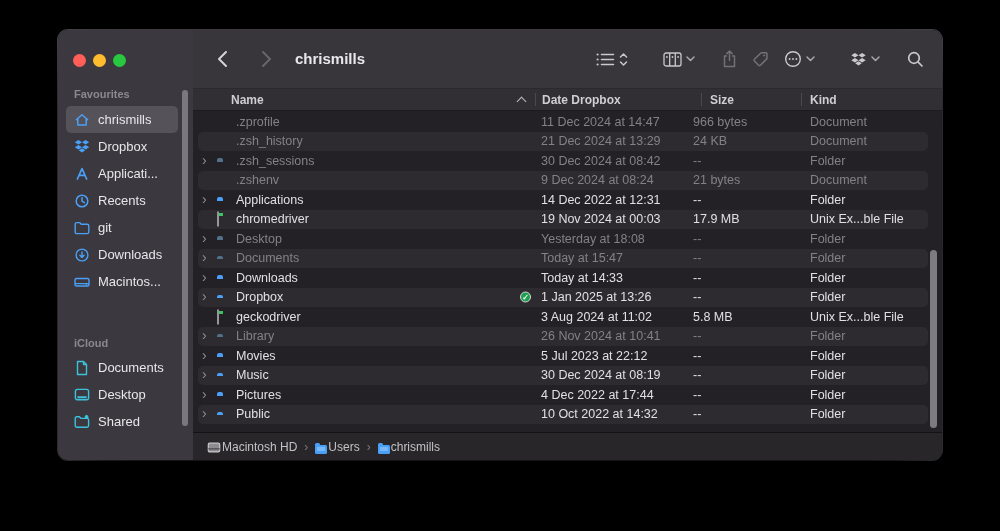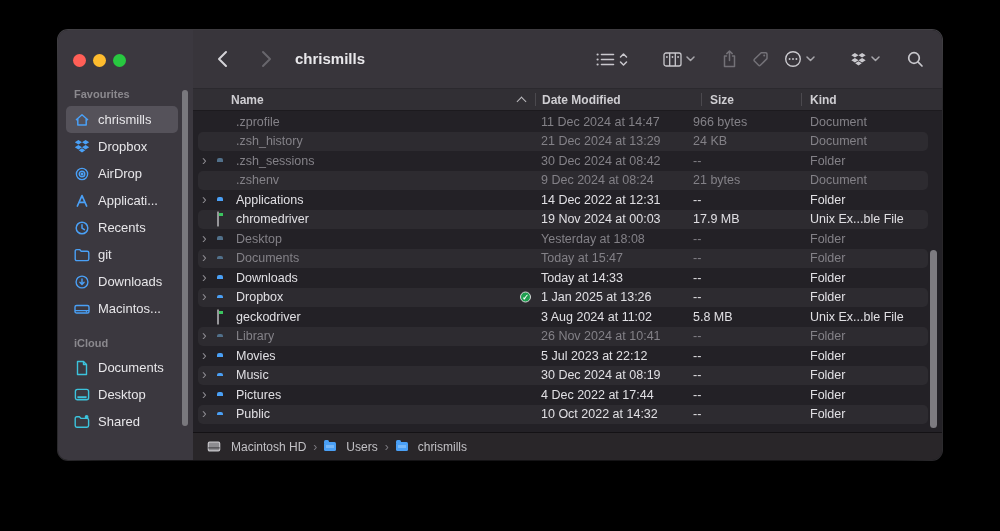--- a/index.html
+++ b/index.html
@@ -70,21 +70,21 @@
     border-radius:2px; position:relative; }
   .exec::before { content:""; position:absolute; left:1px; top:1px; width:4px; height:3px; background:#3bc45f; }
   .badge { position:absolute; left:322px; top:50%; transform:translateY(-50%);
     width:11px; height:11px; border-radius:50%; background:#1e9e4f; border:1px solid #d8d7da;
     color:#fff; font-size:8px; line-height:10px; text-align:center; font-weight:700; }
   .badge::before { content:"✓"; }
 
   .pathbar { position:absolute; left:0; right:0; bottom:0; height:28px; background:#292629;
     border-top:1px solid #141215; display:flex; align-items:center; padding-left:14px;
     font-size:12px; color:#c2c1c5; }
-  .crumb { display:flex; align-items:center; gap:10px; }
+  .crumb { display:flex; align-items:flex-end; gap:1px; }
   .psep { color:#7b797f; margin:0 7px; font-size:12px; }
   .pfold { width:12px; height:9px; background:#4aa0f6; border-radius:1.5px; position:relative; }
   .pfold::before { content:""; position:absolute; top:-2px; left:0; width:5px; height:3px;
     background:inherit; border-radius:1.5px 1.5px 0 0; }
   .pfold::after { content:""; position:absolute; left:2px; right:2px; top:2.5px; height:3.5px;
     background:rgba(255,255,255,.25); }
   .pdisk { color:#a8a7ab; display:flex; }
   .main-scroll { position:absolute; right:5px; top:220px; width:7px; height:178px;
     background:#7d7b80; border-radius:4px; }
 
@@ -116,30 +116,20 @@
       <div class="s-item">
         <span class="s-ic blue">
           <svg width="16" height="15" viewBox="0 0 16 15" fill="currentColor">
               <path d="M4.4 1 8 3.3 4.4 5.6.8 3.3zM11.6 1 15.2 3.3 11.6 5.6 8 3.3zM4.4 5.9 8 8.2 4.4 10.5.8 8.2zM11.6 5.9 15.2 8.2 11.6 10.5 8 8.2zM4.7 11.3 8 9.3l3.3 2-3.3 2.2z"></path>
             </svg>
         </span>
         <span class="s-label">Dropbox</span>
       </div>
       <div class="s-item">
         <span class="s-ic blue">
-          <svg width="16" height="16" viewBox="0 0 16 16" fill="none" stroke="currentColor" stroke-width="1.4">
-              <circle cx="8" cy="8" r="5.6"></circle>
-              <circle cx="8" cy="8" r="2.8"></circle>
-              <circle cx="8" cy="8" r="0.8" fill="currentColor"></circle>
-            </svg>
-        </span>
-        <span class="s-label">AirDrop</span>
-      </div>
-      <div class="s-item">
-        <span class="s-ic blue">
           <svg width="16" height="16" viewBox="0 0 16 16" fill="none" stroke="currentColor" stroke-width="1.7" stroke-linecap="round" stroke-linejoin="round">
               <path d="M3.4 13 8 2.6 12.6 13 M5.2 9.4 H10.8"></path>
             </svg>
         </span>
         <span class="s-label">Applicati...</span>
       </div>
       <div class="s-item">
         <span class="s-ic blue">
           <svg width="16" height="16" viewBox="0 0 16 16" fill="none" stroke="currentColor" stroke-width="1.5" stroke-linecap="round">
               <circle cx="8" cy="8" r="5.8"></circle>
@@ -296,21 +286,21 @@
               <path d="M11.2 11.2 15 15"></path>
             </svg>
         </span>
       </div>
     </div>
 
     <div class="listhead">
       <span class="hcell" style="left:38px">Name</span>
       <span class="sortchev"></span>
       <span class="hdiv" style="left:342px"></span>
-      <span class="hcell" style="left:349px">Date Modified</span>
+      <span class="hcell" style="left:349px">Date Dropbox</span>
       <span class="hdiv" style="left:508px"></span>
       <span class="hcell" style="left:517px">Size</span>
       <span class="hdiv" style="left:608px"></span>
       <span class="hcell" style="left:617px">Kind</span>
     </div>
 
     <div class="rows">
 
       <div class="row dim">
         <span class="fico"><span class="doc"></span></span>

